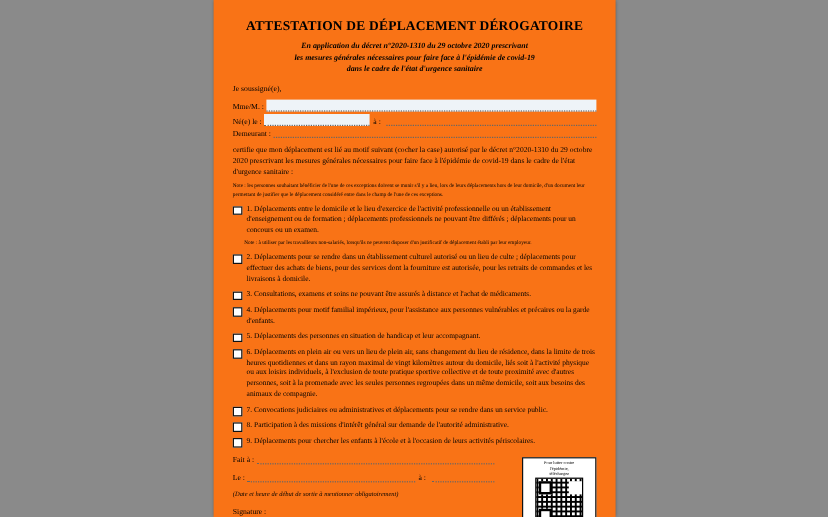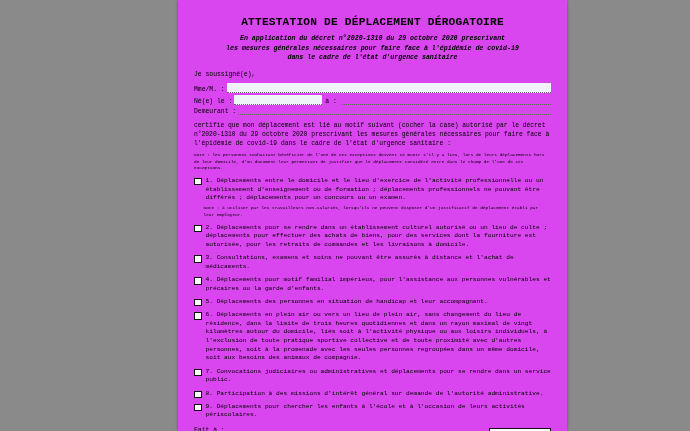--- a/index.html
+++ b/index.html
@@ -10,27 +10,26 @@
   body {
     width: 690px;
     height: 431px;
     overflow: hidden;
     font-family: "Liberation Serif", serif;
   }
   .page {
     position: absolute;
     left: 178px;
     top: 0px;
-    width: 389px;
+    width: 335px;
     height: 431px;
-    background: #d946ef;
+    background: #f97316;
     box-shadow: 0 0 3px rgba(0,0,0,0.4);
     padding: 0;
     box-sizing: border-box;
-    font-family: Liberation Mono, monospace;
   }
   .inner {
     padding: 9px 16px 0 16px;
     box-sizing: border-box;
     width: 100%;
   }
   .title {
     text-align: center;
     font-weight: bold;
     font-size: 11.2px;

